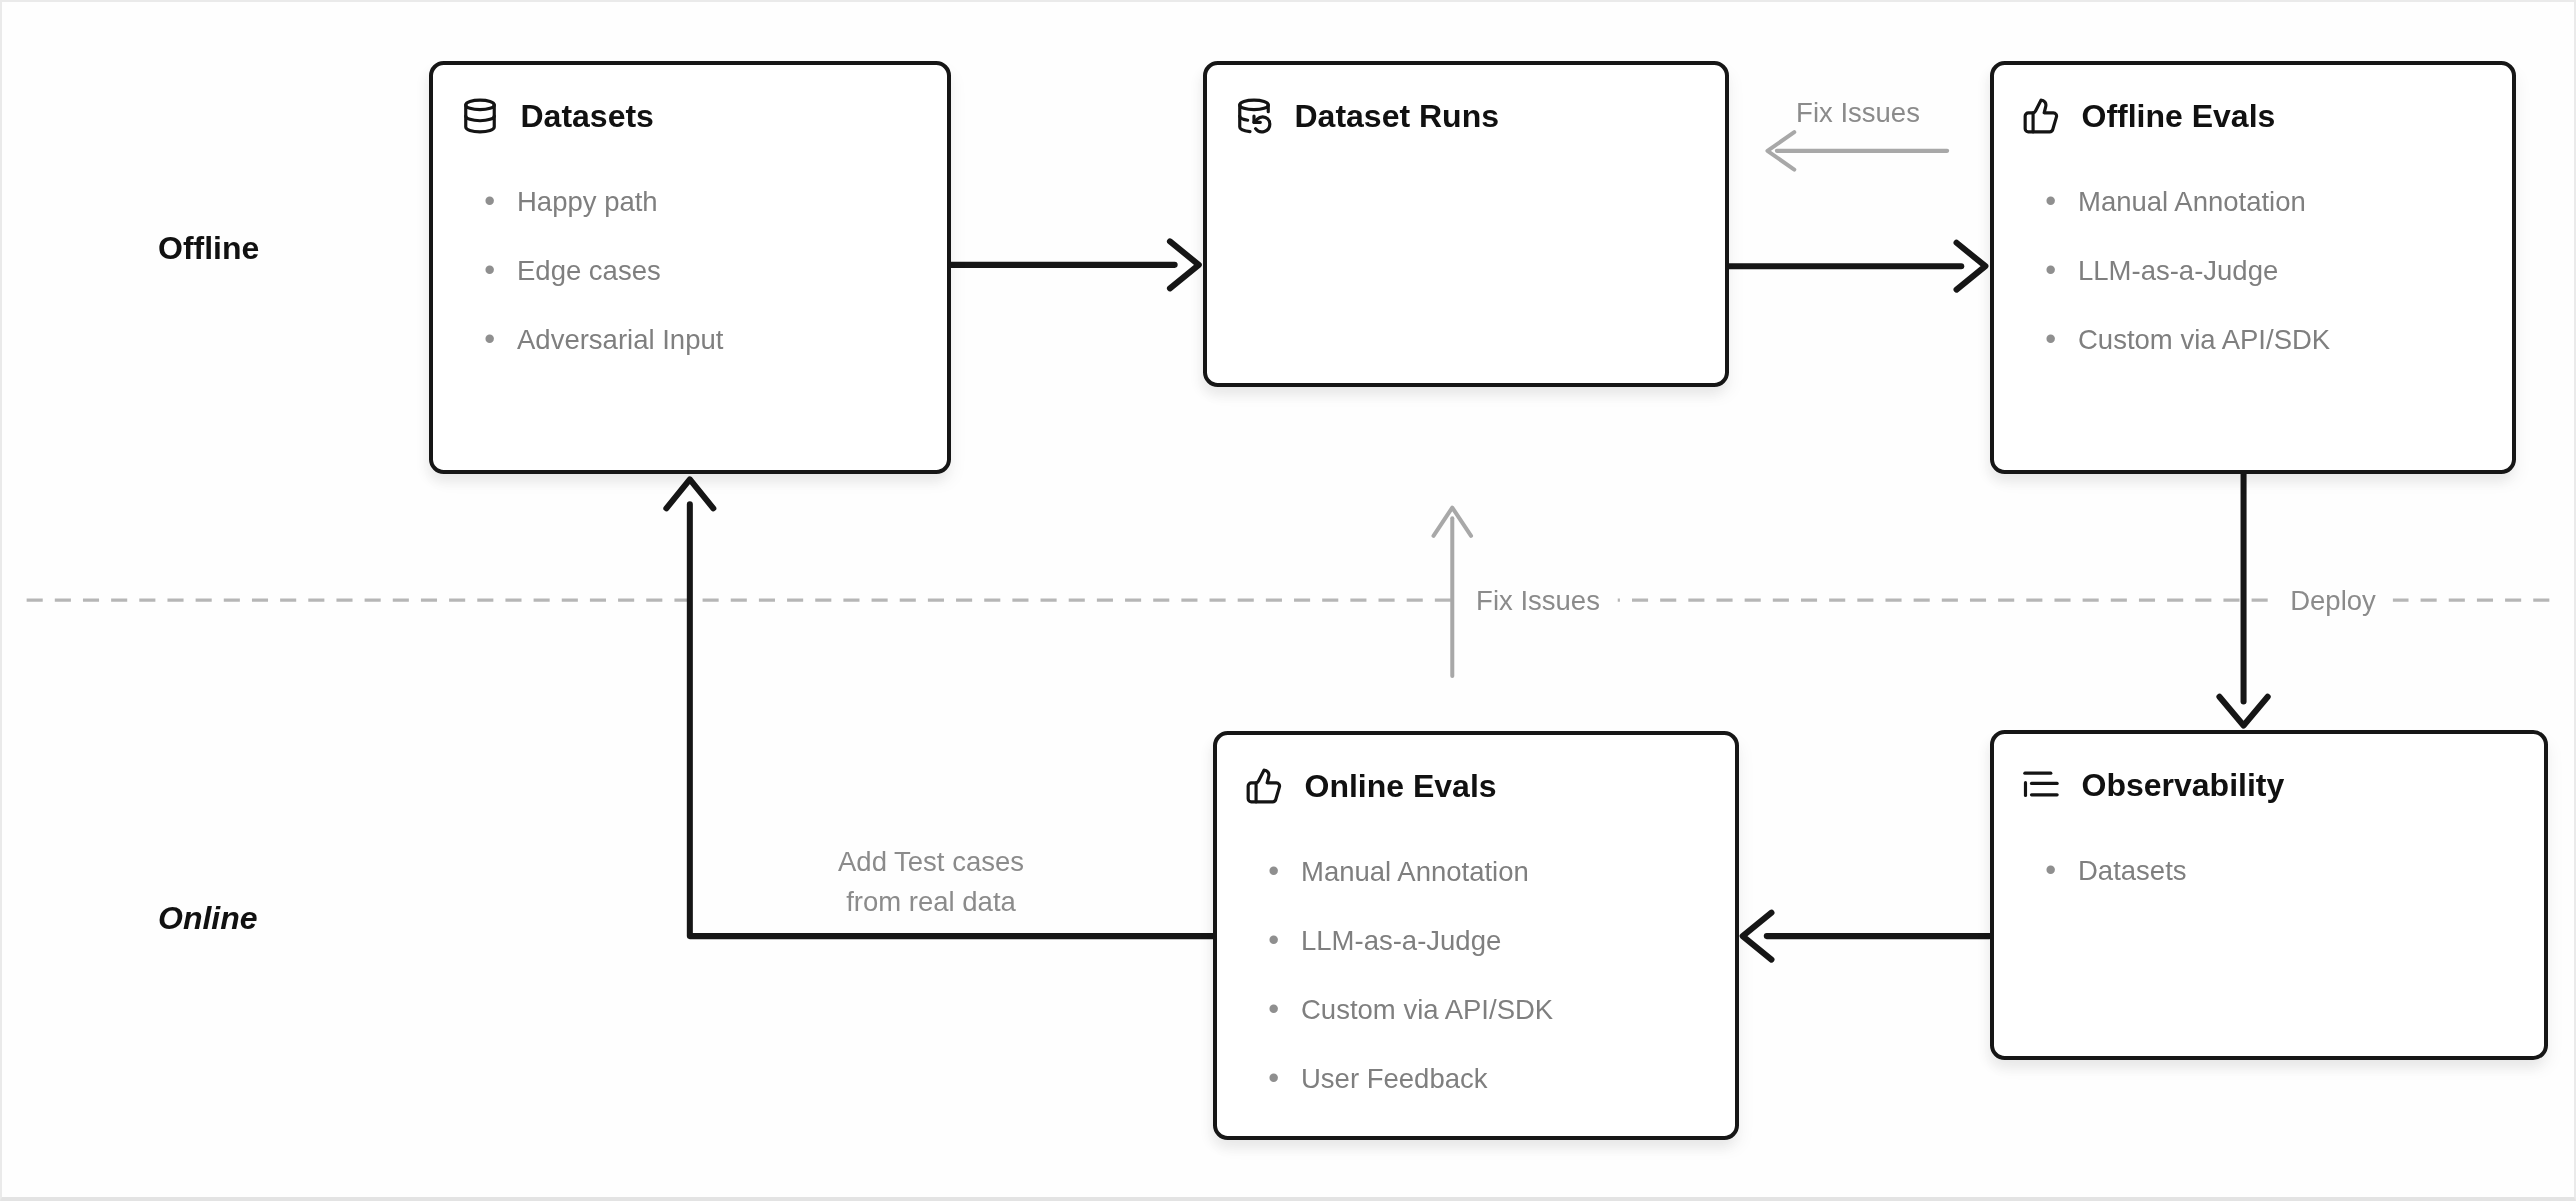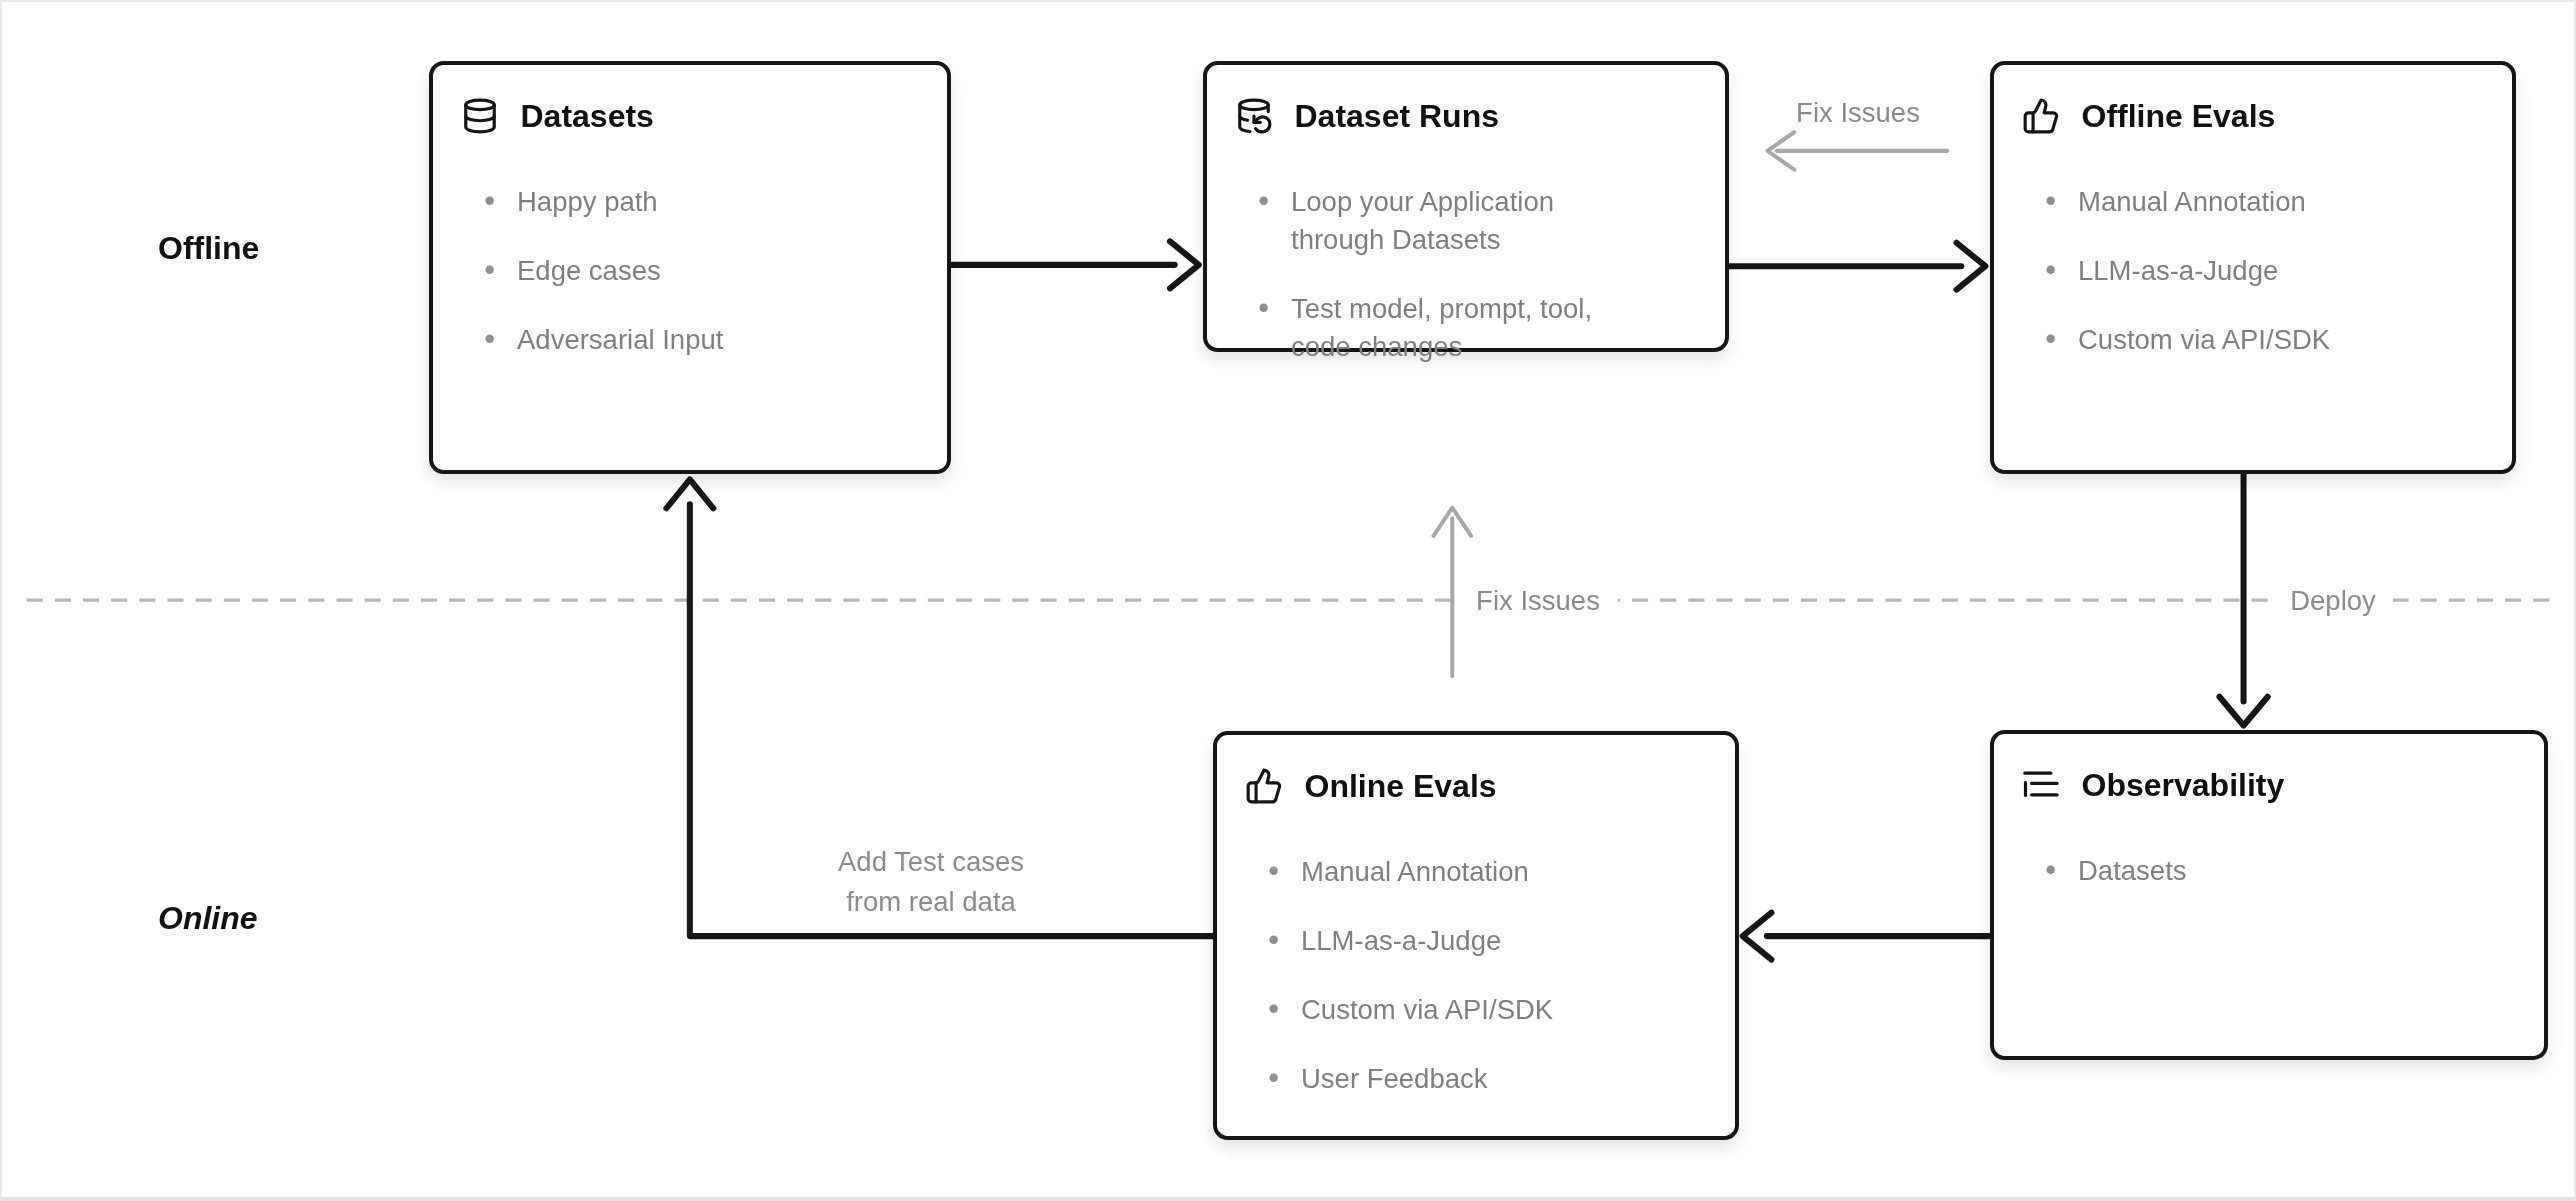--- a/index.html
+++ b/index.html
@@ -65,21 +65,21 @@
   }
   .node-bullets li::before {
     content: "\2022";
     position: absolute;
     left: 1.3px; top: -0.7px;
     color: #8f8f8f;
     font-size: 31px;
   }
 
   #node-datasets      { left: 427px;  top: 59px;   width: 522px; height: 413px; padding-left: 44px; }
-  #node-dataset-runs  { left: 1201px; top: 59px;   width: 526px; height: 291px; }
+  #node-dataset-runs  { left: 1201px; top: 59px;   width: 526px; height: 326px; }
   #node-offline-evals { left: 1988px; top: 59px;   width: 526px; height: 413px; }
   #node-online-evals  { left: 1211px; top: 729px; width: 526px; height: 409px; }
   #node-observability { left: 1988px; top: 728px; width: 558px; height: 330px; }
 
   
   .lane-label {
     position: absolute;
     font-size: 32px;
     font-weight: 700;
     color: #111111;
@@ -194,24 +194,20 @@
           <ellipse cx="12" cy="5" rx="9" ry="3"></ellipse>
           <path d="M3 12a9 3 0 0 0 5 2.69"></path>
           <path d="M21 9.3V5"></path>
           <path d="M3 5v14a9 3 0 0 0 6.47 2.88"></path>
           <path d="M12 12v4h4"></path>
           <path d="M13 20a5 5 0 0 0 9-3 4.5 4.5 0 0 0-4.5-4.5c-1.33 0-2.54.54-3.41 1.41L12 16"></path>
         </svg>
       </span>
       <span class="node-title">Dataset Runs</span>
     </div>
-    <ul class="node-bullets">
-      <li>Loop your Application through Datasets</li>
-      <li>Test model, prompt, tool, code changes</li>
-    </ul>
   </div>
 
   <div class="node" id="node-offline-evals">
     <div class="node-header">
       <span class="node-icon">
         <svg viewBox="0 0 24 24" fill="none" stroke="#141414" stroke-width="2" stroke-linecap="round" stroke-linejoin="round">
           <path d="M7 10v12"></path>
           <path d="M15 5.88 14 10h5.83a2 2 0 0 1 1.92 2.56l-2.33 8A2 2 0 0 1 17.5 22H4a2 2 0 0 1-2-2v-8a2 2 0 0 1 2-2h2.76a2 2 0 0 0 1.79-1.11L12 2a3.13 3.13 0 0 1 3 3.88Z"></path>
         </svg>
       </span>

